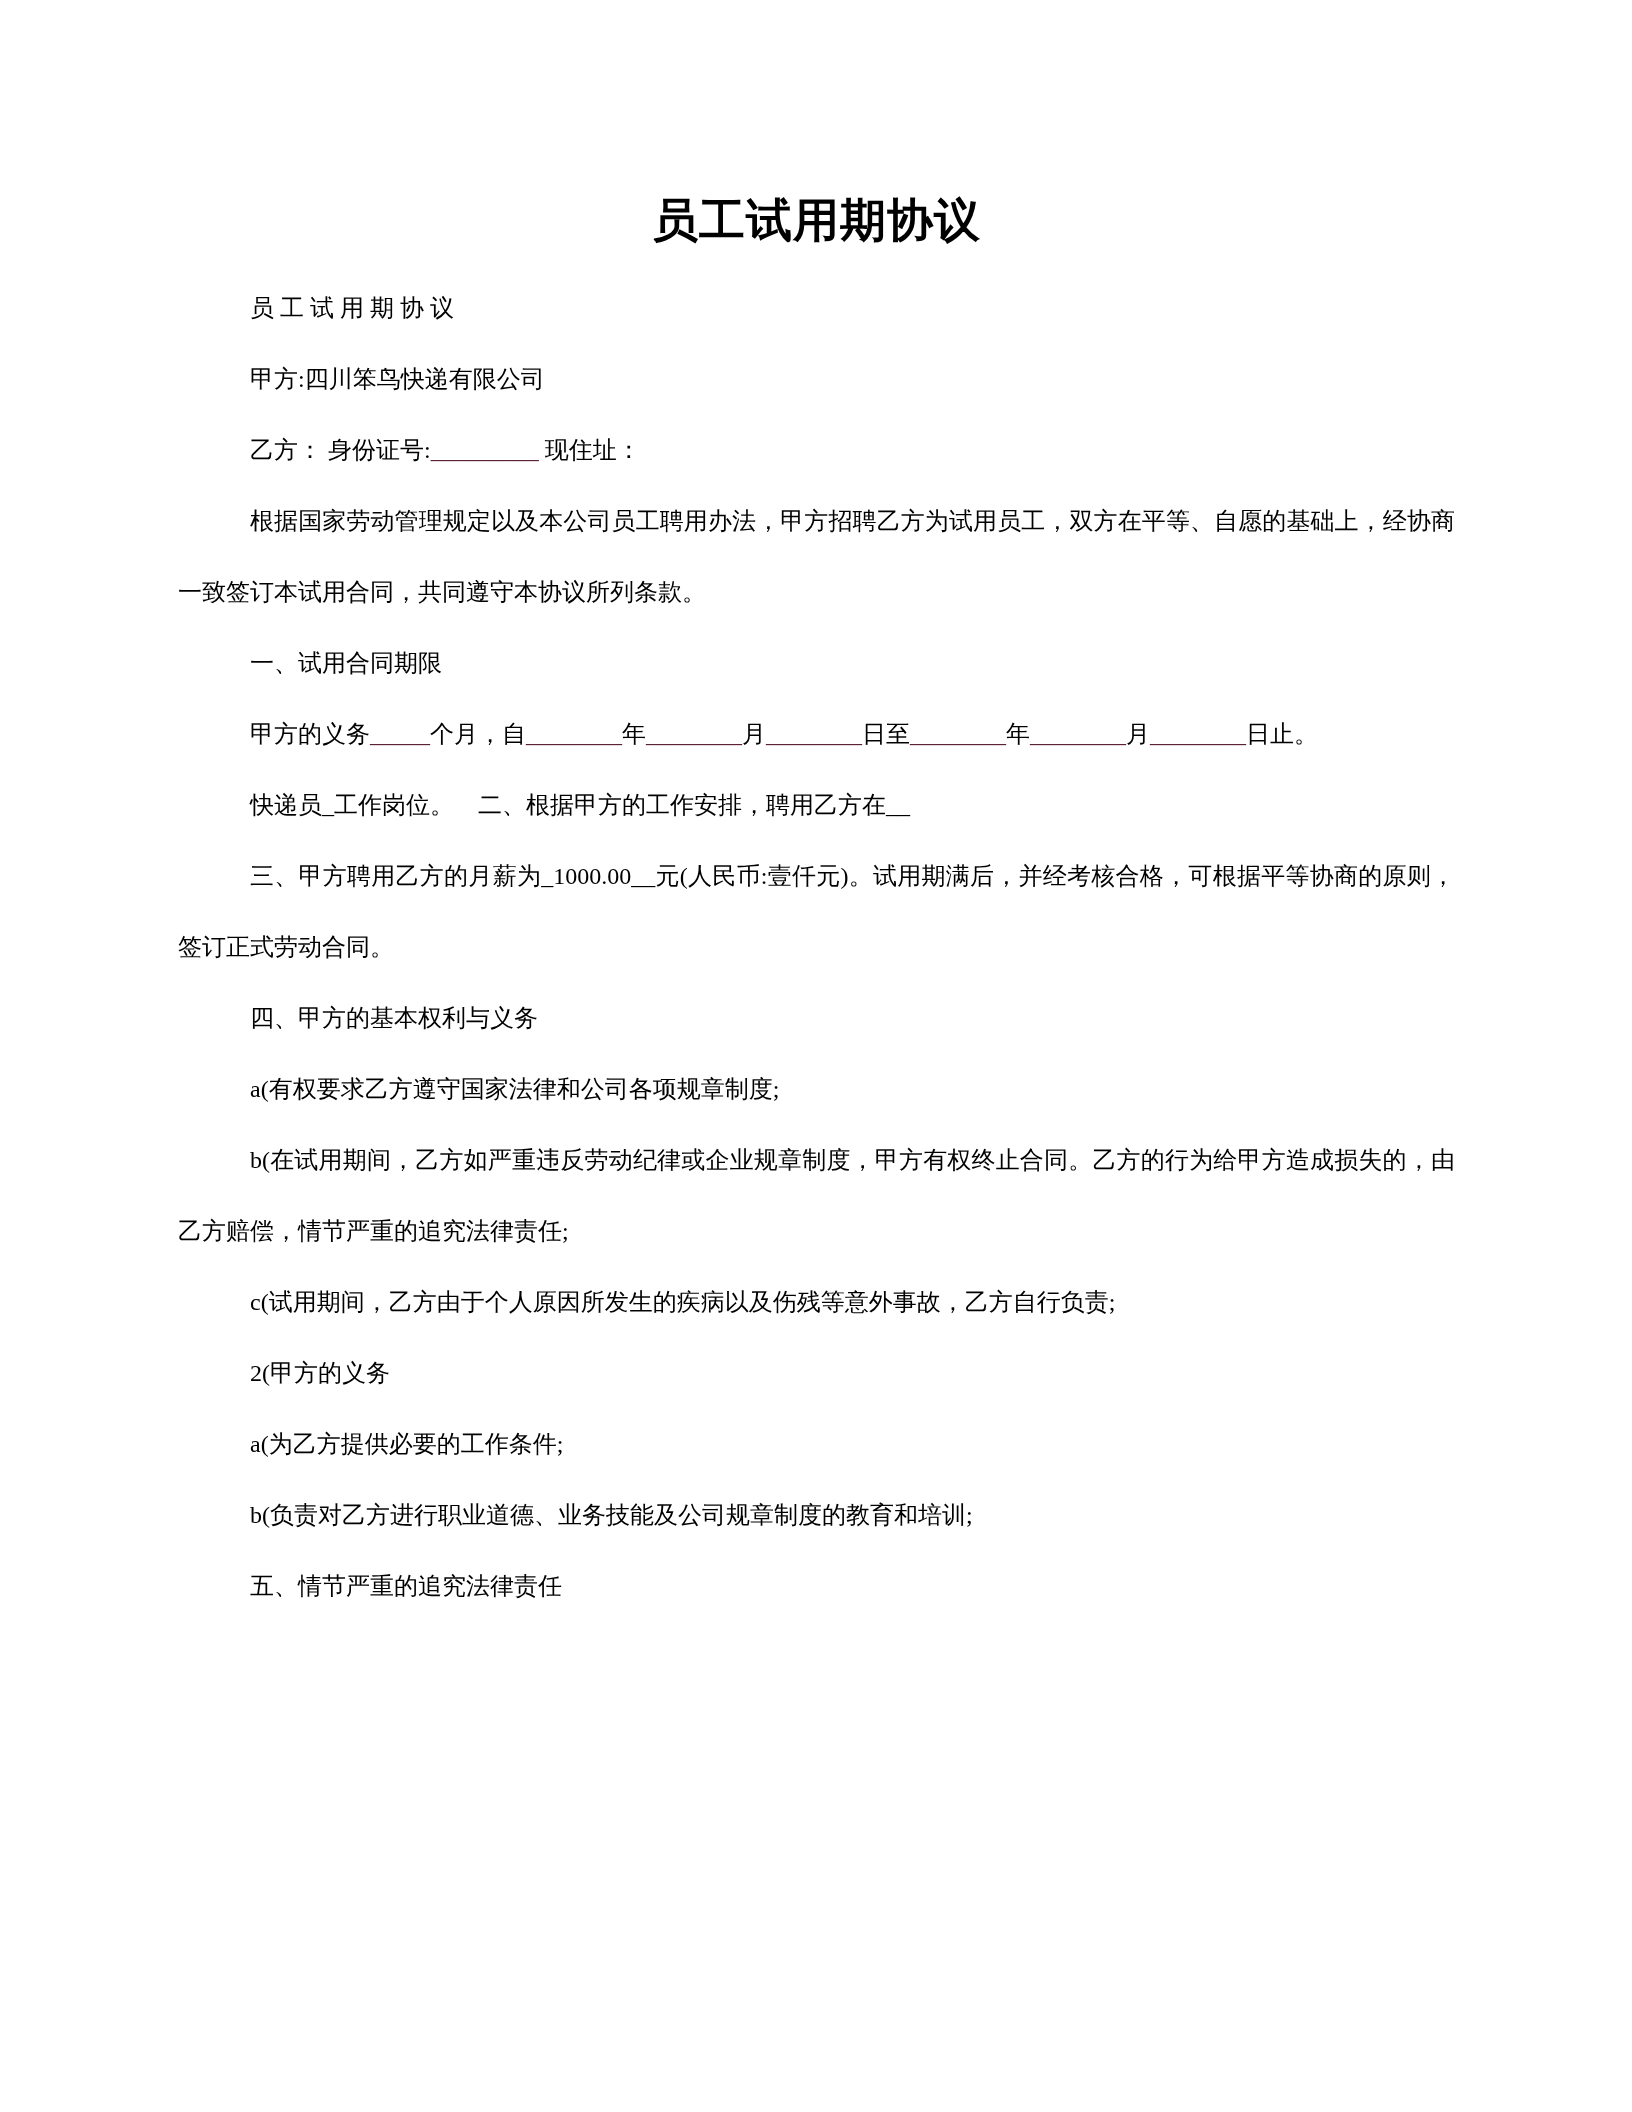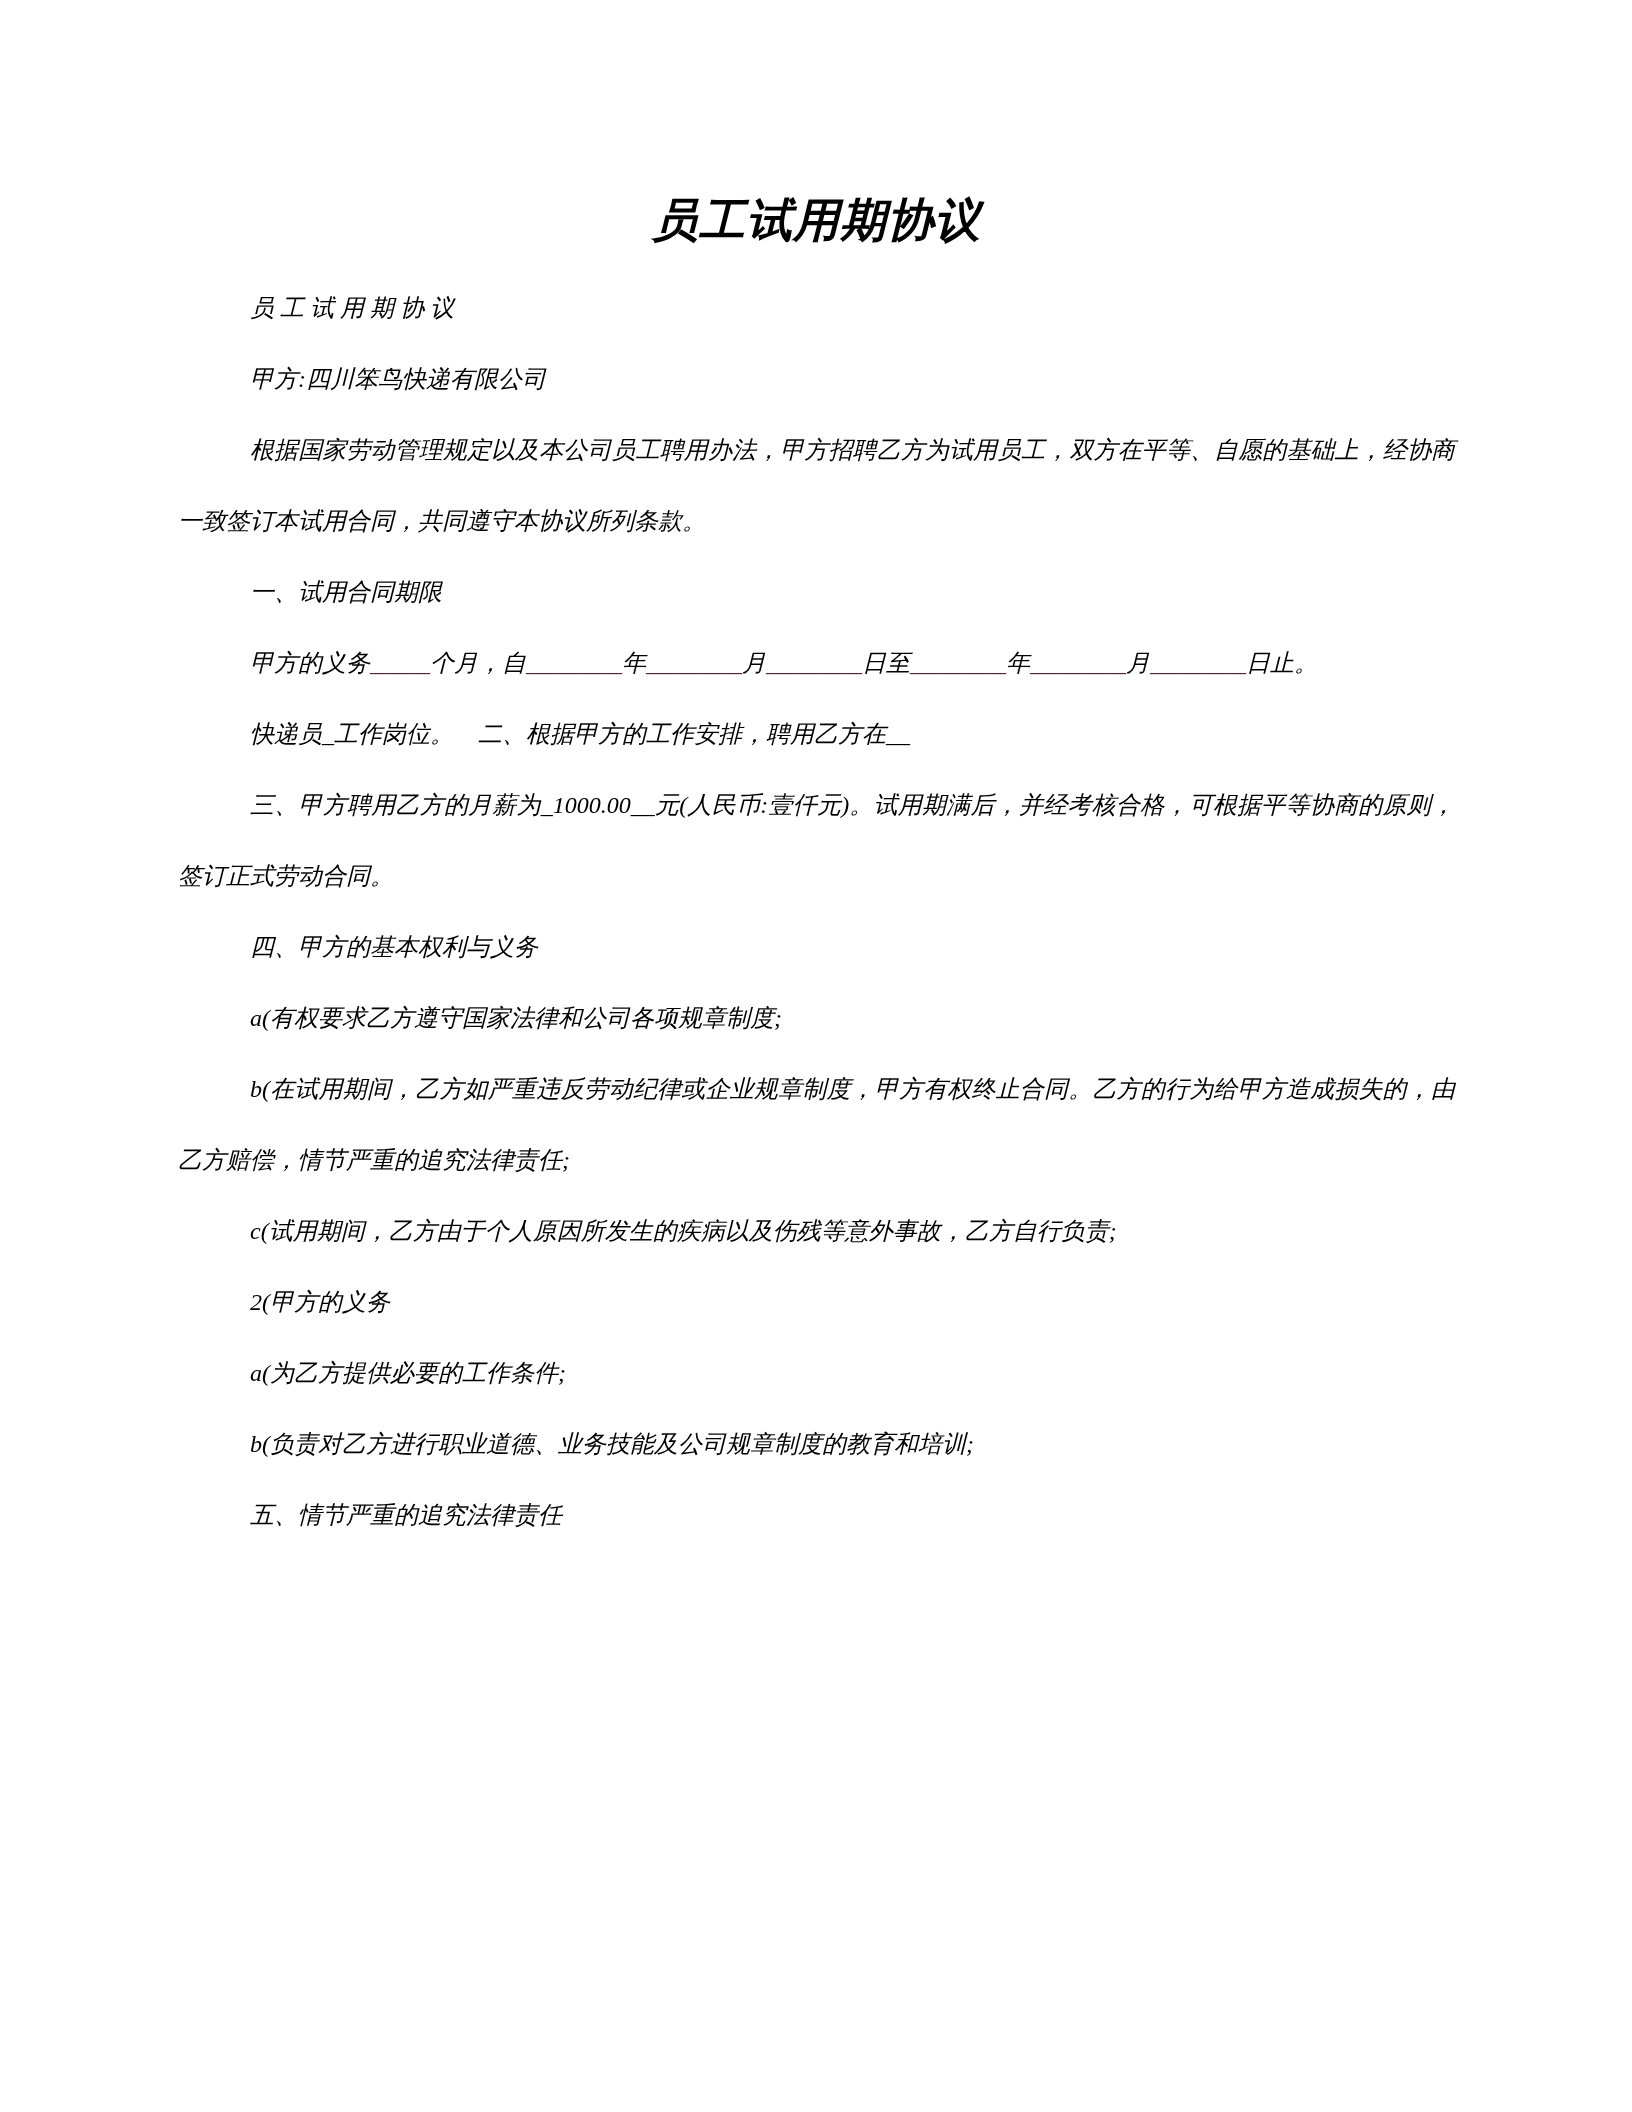--- a/index.html
+++ b/index.html
@@ -13,21 +13,20 @@
     font-family: "Liberation Serif", serif;
     color: #000000;
     overflow: hidden;
   }
   .page {
     box-sizing: border-box;
     width: 1632px;
     height: 1856px;
     padding: 196px 177px 0 178px;
     background: #ffffff;
-    font-style: italic;
   }
   .doc-title {
     margin: 0 0 26px 0;
     font-size: 46px;
     line-height: 1.1;
     font-weight: bold;
     text-align: center;
     letter-spacing: 1px;
   }
   .doc-body {
@@ -47,20 +46,21 @@
   }
 </style>
 </head>
 <body>
 
 <div class="page">
   <h1 class="doc-title">员工试用期协议</h1>
   <div class="doc-body">
       <div class="para"><span>员 工 试 用 期 协 议</span></div>
       <div class="para"><span>甲方:四川笨鸟快递有限公司</span></div>
+      <div class="para"><span>乙方： 身份证号:</span><span class="blank">_________</span><span> 现住址：</span></div>
       <div class="para"><span>根据国家劳动管理规定以及本公司员工聘用办法，甲方招聘乙方为试用员工，双方在平等、自愿的基础上，经协商一致签订本试用合同，共同遵守本协议所列条款。</span></div>
       <div class="para"><span>一、试用合同期限</span></div>
       <div class="para"><span>甲方的义务</span><span class="blank">_____</span><span>个月，自</span><span class="blank">________</span><span>年</span><span class="blank">________</span><span>月</span><span class="blank">________</span><span>日至</span><span class="blank">________</span><span>年</span><span class="blank">________</span><span>月</span><span class="blank">________</span><span>日止。</span></div>
       <div class="para"><span>快递员_工作岗位。　二、根据甲方的工作安排，聘用乙方在__</span></div>
       <div class="para"><span>三、甲方聘用乙方的月薪为_1000.00__元(人民币:壹仟元)。试用期满后，并经考核合格，可根据平等协商的原则，签订正式劳动合同。</span></div>
       <div class="para"><span>四、甲方的基本权利与义务</span></div>
       <div class="para"><span>a(有权要求乙方遵守国家法律和公司各项规章制度;</span></div>
       <div class="para"><span>b(在试用期间，乙方如严重违反劳动纪律或企业规章制度，甲方有权终止合同。乙方的行为给甲方造成损失的，由乙方赔偿，情节严重的追究法律责任;</span></div>
       <div class="para"><span>c(试用期间，乙方由于个人原因所发生的疾病以及伤残等意外事故，乙方自行负责;</span></div>
       <div class="para"><span>2(甲方的义务</span></div>

